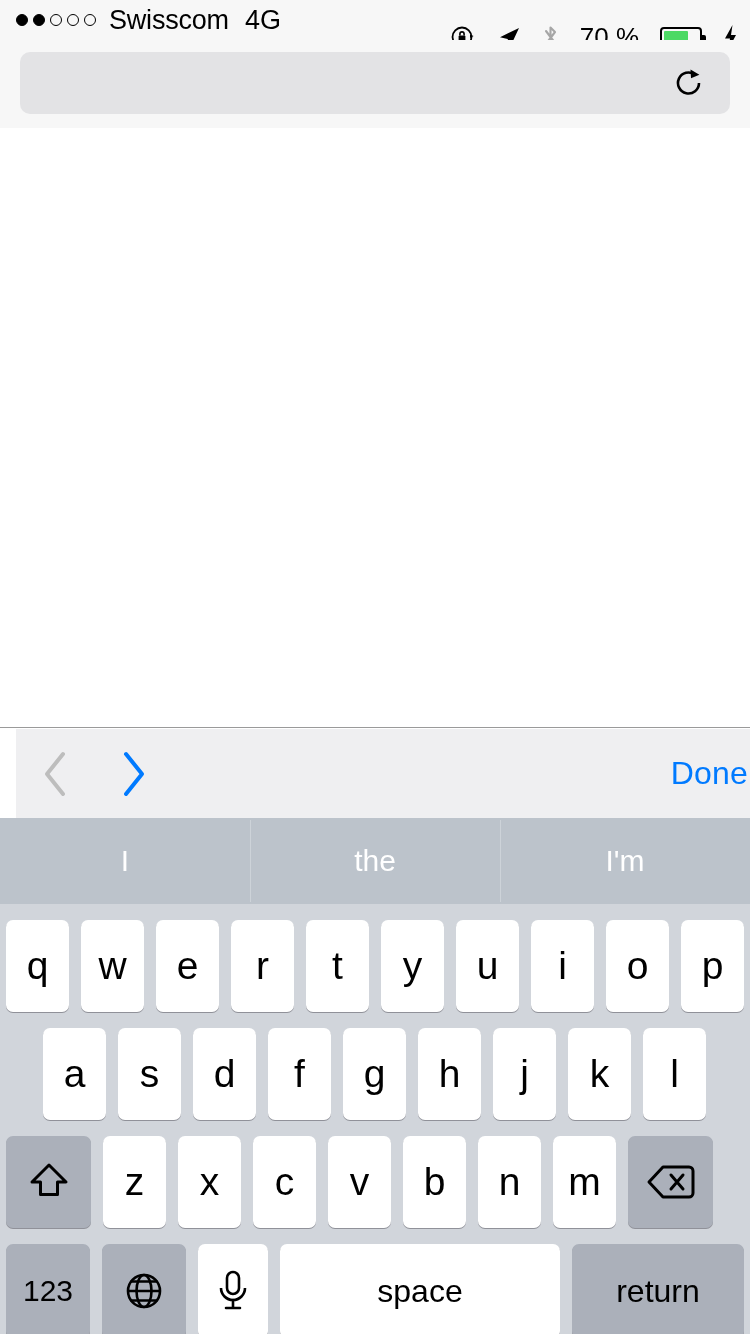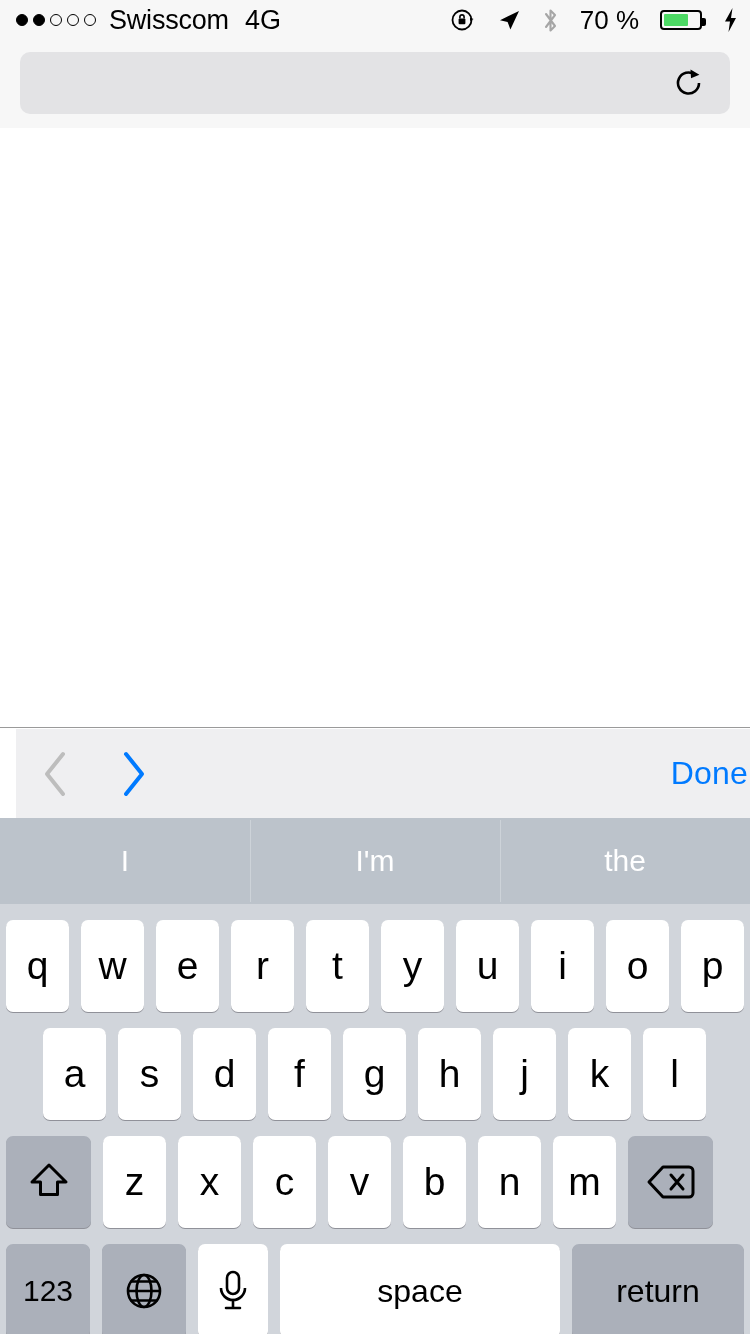--- a/index.html
+++ b/index.html
@@ -20,21 +20,21 @@
     padding:0 16px;
     font-size:27px; color:#000;
   }
   .status-left { display:flex; align-items:center; gap:0; }
   .signal-dots { display:flex; align-items:center; gap:5px; margin-right:13px; }
   .dot { width:12px; height:12px; border-radius:50%; border:1.6px solid #000; }
   .dot.filled { background:#000; }
   .carrier { font-size:27px; letter-spacing:-0.2px; color:#000; }
   .network { font-size:27px; margin-left:16px; color:#000; }
   .status-right {
-    position:absolute; right:12px; top:0; height:40px;
+    position:absolute; right:12px; top:17px; height:40px;
     display:flex; align-items:center; gap:21px;
   }
   .ico { display:flex; align-items:center; justify-content:center; }
   .battery-pct { font-size:26px; color:#000; letter-spacing:0px; }
   .battery-shell {
     width:42px; height:20px; border:2px solid #000; border-radius:4px;
     position:relative; display:flex; align-items:center; padding:2px;
   }
   .battery-shell:after {
     content:""; position:absolute; right:-6px; top:6px;
@@ -209,22 +209,22 @@
     <div class="nav-chevron">
       <svg class="chev" viewBox="0 0 26 46">
         <path d="M6 3 L22 23 L6 43" fill="none" stroke="#007AFF" stroke-width="4" stroke-linecap="round" stroke-linejoin="round"></path>
       </svg>
     </div>
     <div class="done-btn">Done</div>
   </div>
 
   <div class="predict-bar">
     <div class="predict-item">I</div>
+    <div class="predict-item">the</div>
     <div class="predict-item">I'm</div>
-    <div class="predict-item">the</div>
   </div>
 
   <div class="keyboard">
 
     <div class="krow krow-1">
       <span class="row1-pad"></span>
       <div class="key key-letter">q</div>
       <span class="gap"></span>
       <div class="key key-letter">w</div>
       <span class="gap"></span>

